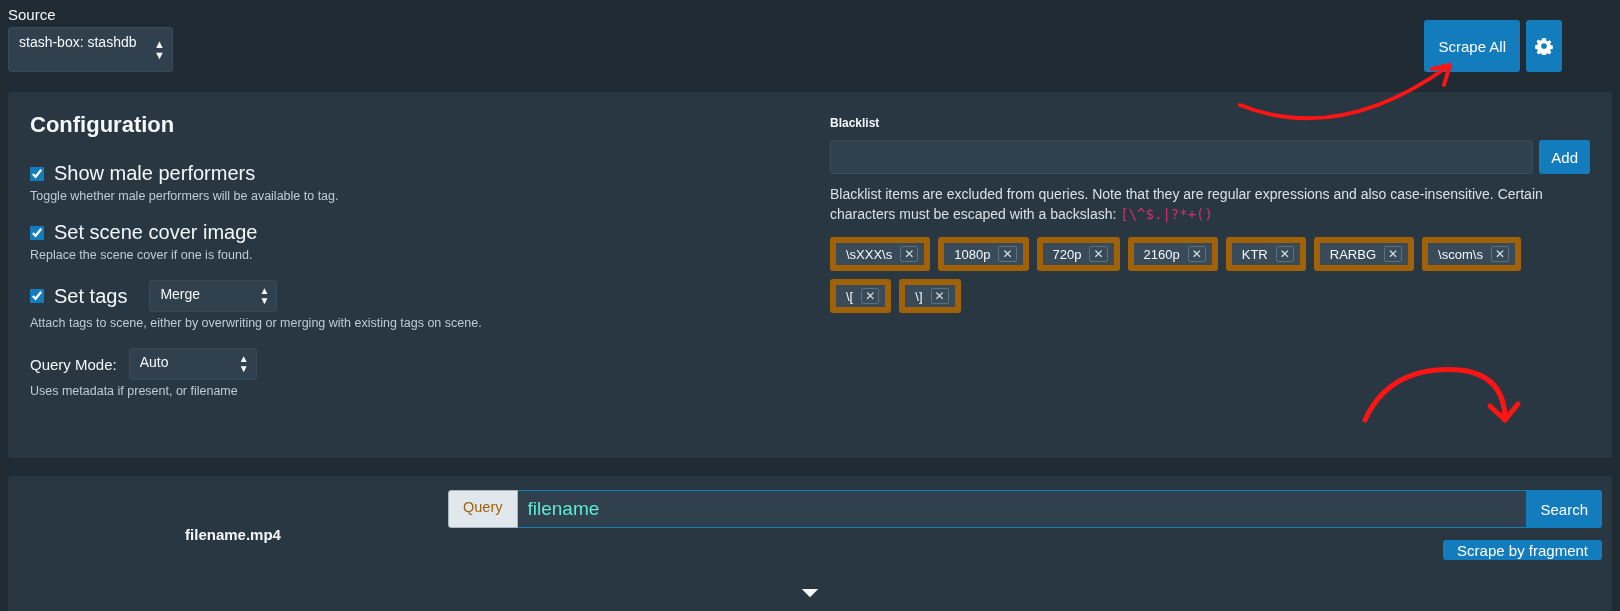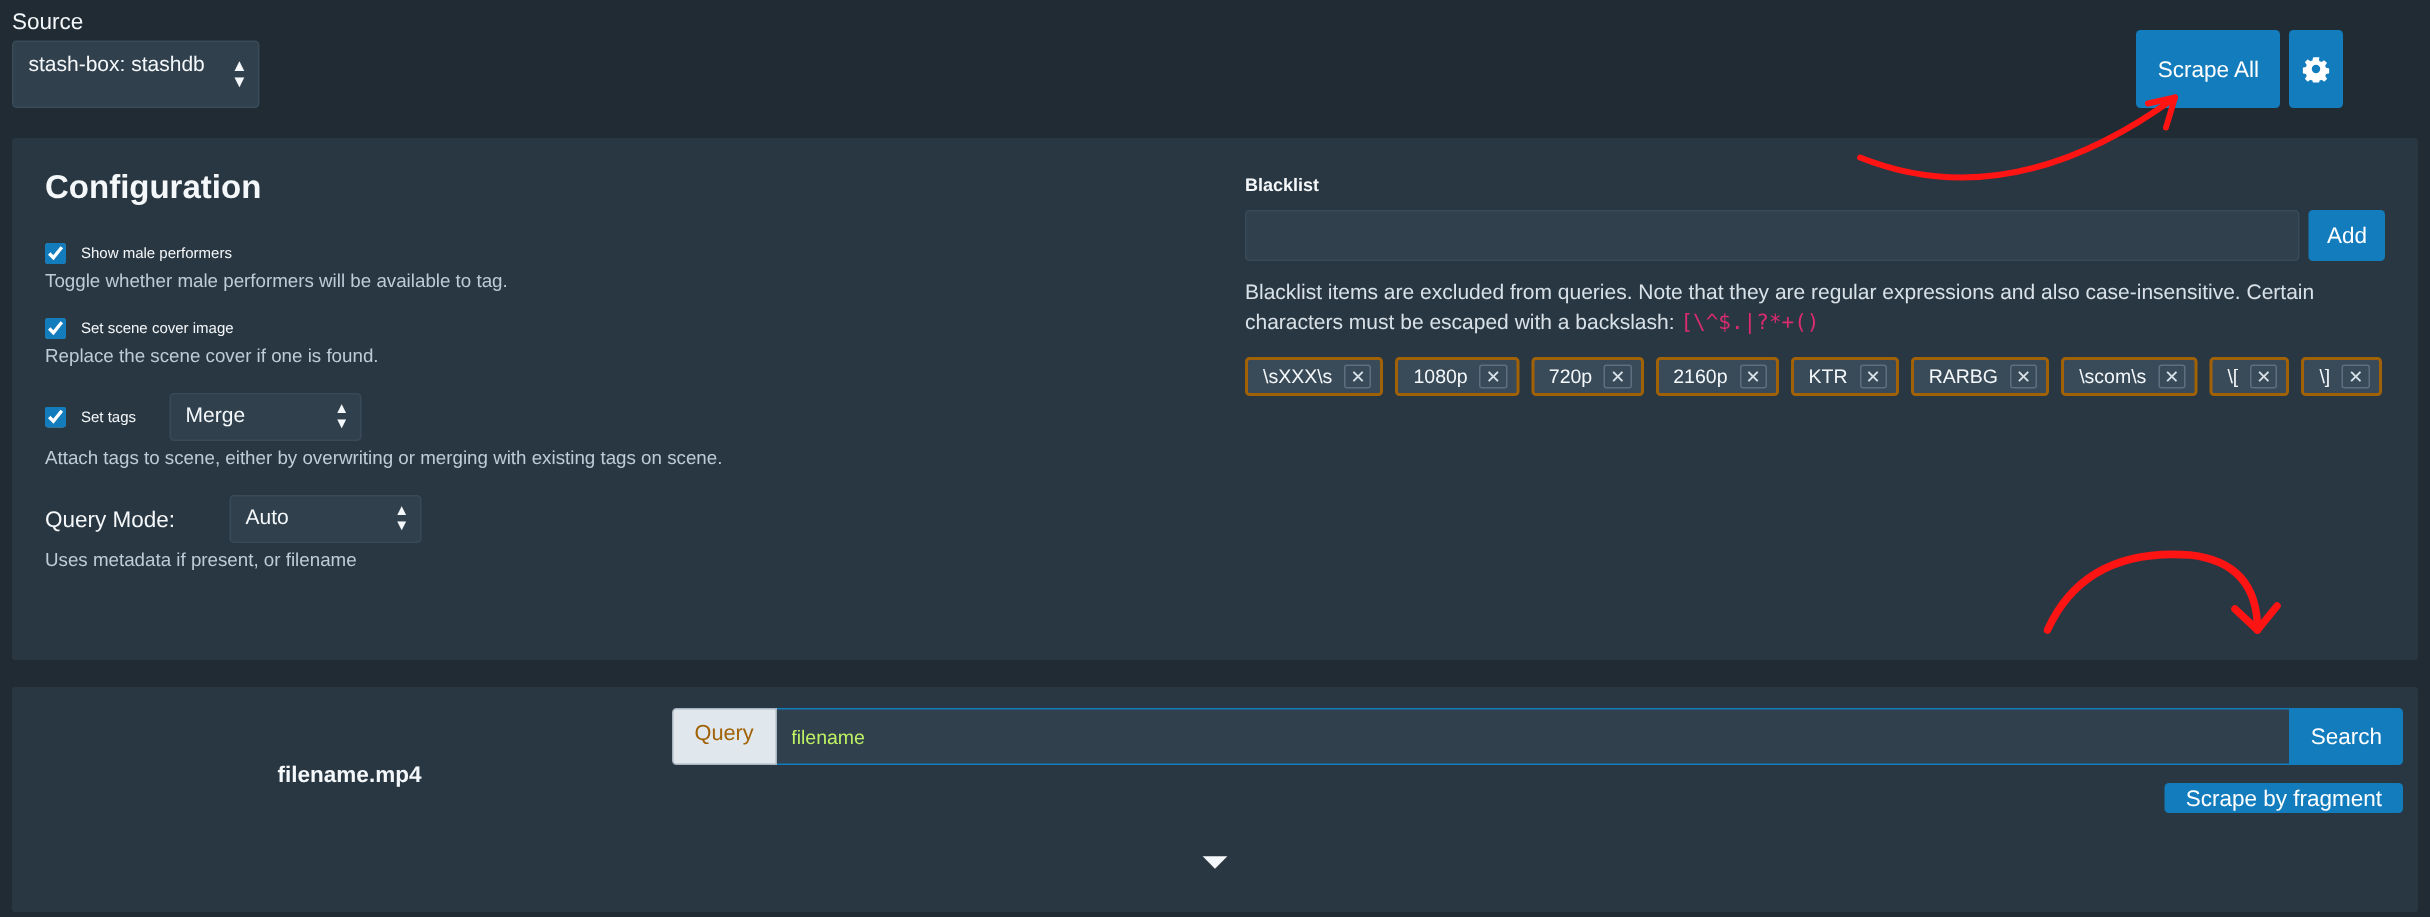--- a/index.html
+++ b/index.html
@@ -38,64 +38,64 @@
   .panel {
     background:#293742; border-radius:2px;
     margin-top:20px; padding:20px 22px 42px 22px;
     display:flex; gap:40px;
   }
   .col { flex:1; }
   .config-title { font-size:22px; font-weight:700; margin-bottom:24px; }
   .opt { margin-bottom:18px; }
   .opt-head { display:flex; align-items:center; gap:10px; }
   .cb { width:14px; height:14px; accent-color:#137cbd; }
-  .opt-label { font-size:10px; }
+  .opt-label { font-size:20px; }
   .opt-desc { font-size:12.5px; color:#bfccd6; margin-top:4px; }
   .inline-select { margin-left:12px; }
   .inline-select .select { min-width:128px; height:32px; padding:5px 26px 5px 10px; }
   .inline-select .select-caret { font-size:10px; }
-  .querymode-row { display:flex; align-items:center; gap:24px; margin-top:6px;}
+  .querymode-row { display:flex; align-items:center; gap:0; margin-top:6px;}
   .querymode-label { font-size:15px; }
 
   .bl-title { font-size:12px; font-weight:700; margin-bottom:10px; margin-top:4px;}
   .bl-add-row { display:flex; gap:6px; }
   .bl-input {
     flex:1; background:#30404d; border:1px solid #394b59; border-radius:3px;
     color:#f5f8fa; padding:6px 10px; height:34px; font-size:14px;
   }
   .bl-note { font-size:14px; color:#d8e1e8; margin-top:10px; line-height:1.45;}
   .escaped { color:#db2c6f; font-family:ui-monospace,Menlo,Consolas,monospace; }
   .chips { display:flex; flex-wrap:wrap; gap:8px; margin-top:12px; }
   .chip {
-    background:#394b59; border:2px solid #a16207; border-radius:3px;
+    background:#394b59; border:6px solid #a16207; border-radius:3px;
     padding:3px 6px 3px 10px; font-size:13px; color:#f5f8fa;
-    display:inline-flex; align-items:center; gap:8px;
+    display:inline-flex; align-items:flex-end; gap:8px;
   }
   .chip-x {
     font-size:12px; color:#d8e1e8; cursor:pointer; padding:0 3px;
     border:1px solid #5c7080; border-radius:2px; line-height:1.2;
   }
 
   .scene-panel {
     background:#293742; border-radius:2px; margin-top:18px;
     padding:14px 10px 10px 10px;
   }
   .scene-top { display:flex; align-items:flex-start; }
   .scene-left { width:430px; display:flex; justify-content:center; padding-top:36px;}
   .scene-filename { font-weight:700; font-size:15px; }
   .scene-right { flex:1; display:flex; flex-direction:column; align-items:flex-end; gap:12px; padding-right:0; }
   .query-row { display:flex; width:100%; }
   .query-label {
     background:#e1e8ed; color:#a16207; padding:8px 14px;
     border:1px solid #a9b6c2; border-radius:3px 0 0 3px; font-size:14.5px;
   }
   .query-input {
-    flex:1; background:#30404d; color:#bef264;
+    flex:1; background:#30404d; color:#5eead4;
     border:1px solid #137cbd; border-left:none; border-right:none;
-    padding:8px 10px; font-size:13px; height:38px;
+    padding:8px 10px; font-size:19px; height:38px;
   }
   .btn-search { border-radius:0 3px 3px 0; height:38px; }
   .btn-frag { height:20px; }
   .expand-row { display:flex; justify-content:center; padding:22px 0 8px;}
   .chevron { color:#f5f8fa; cursor:pointer; }
   .chevron svg { width:22px; height:22px; fill:#f5f8fa; }
 
   .arrow-annot { position:absolute; pointer-events:none; }
 </style>
 </head>

